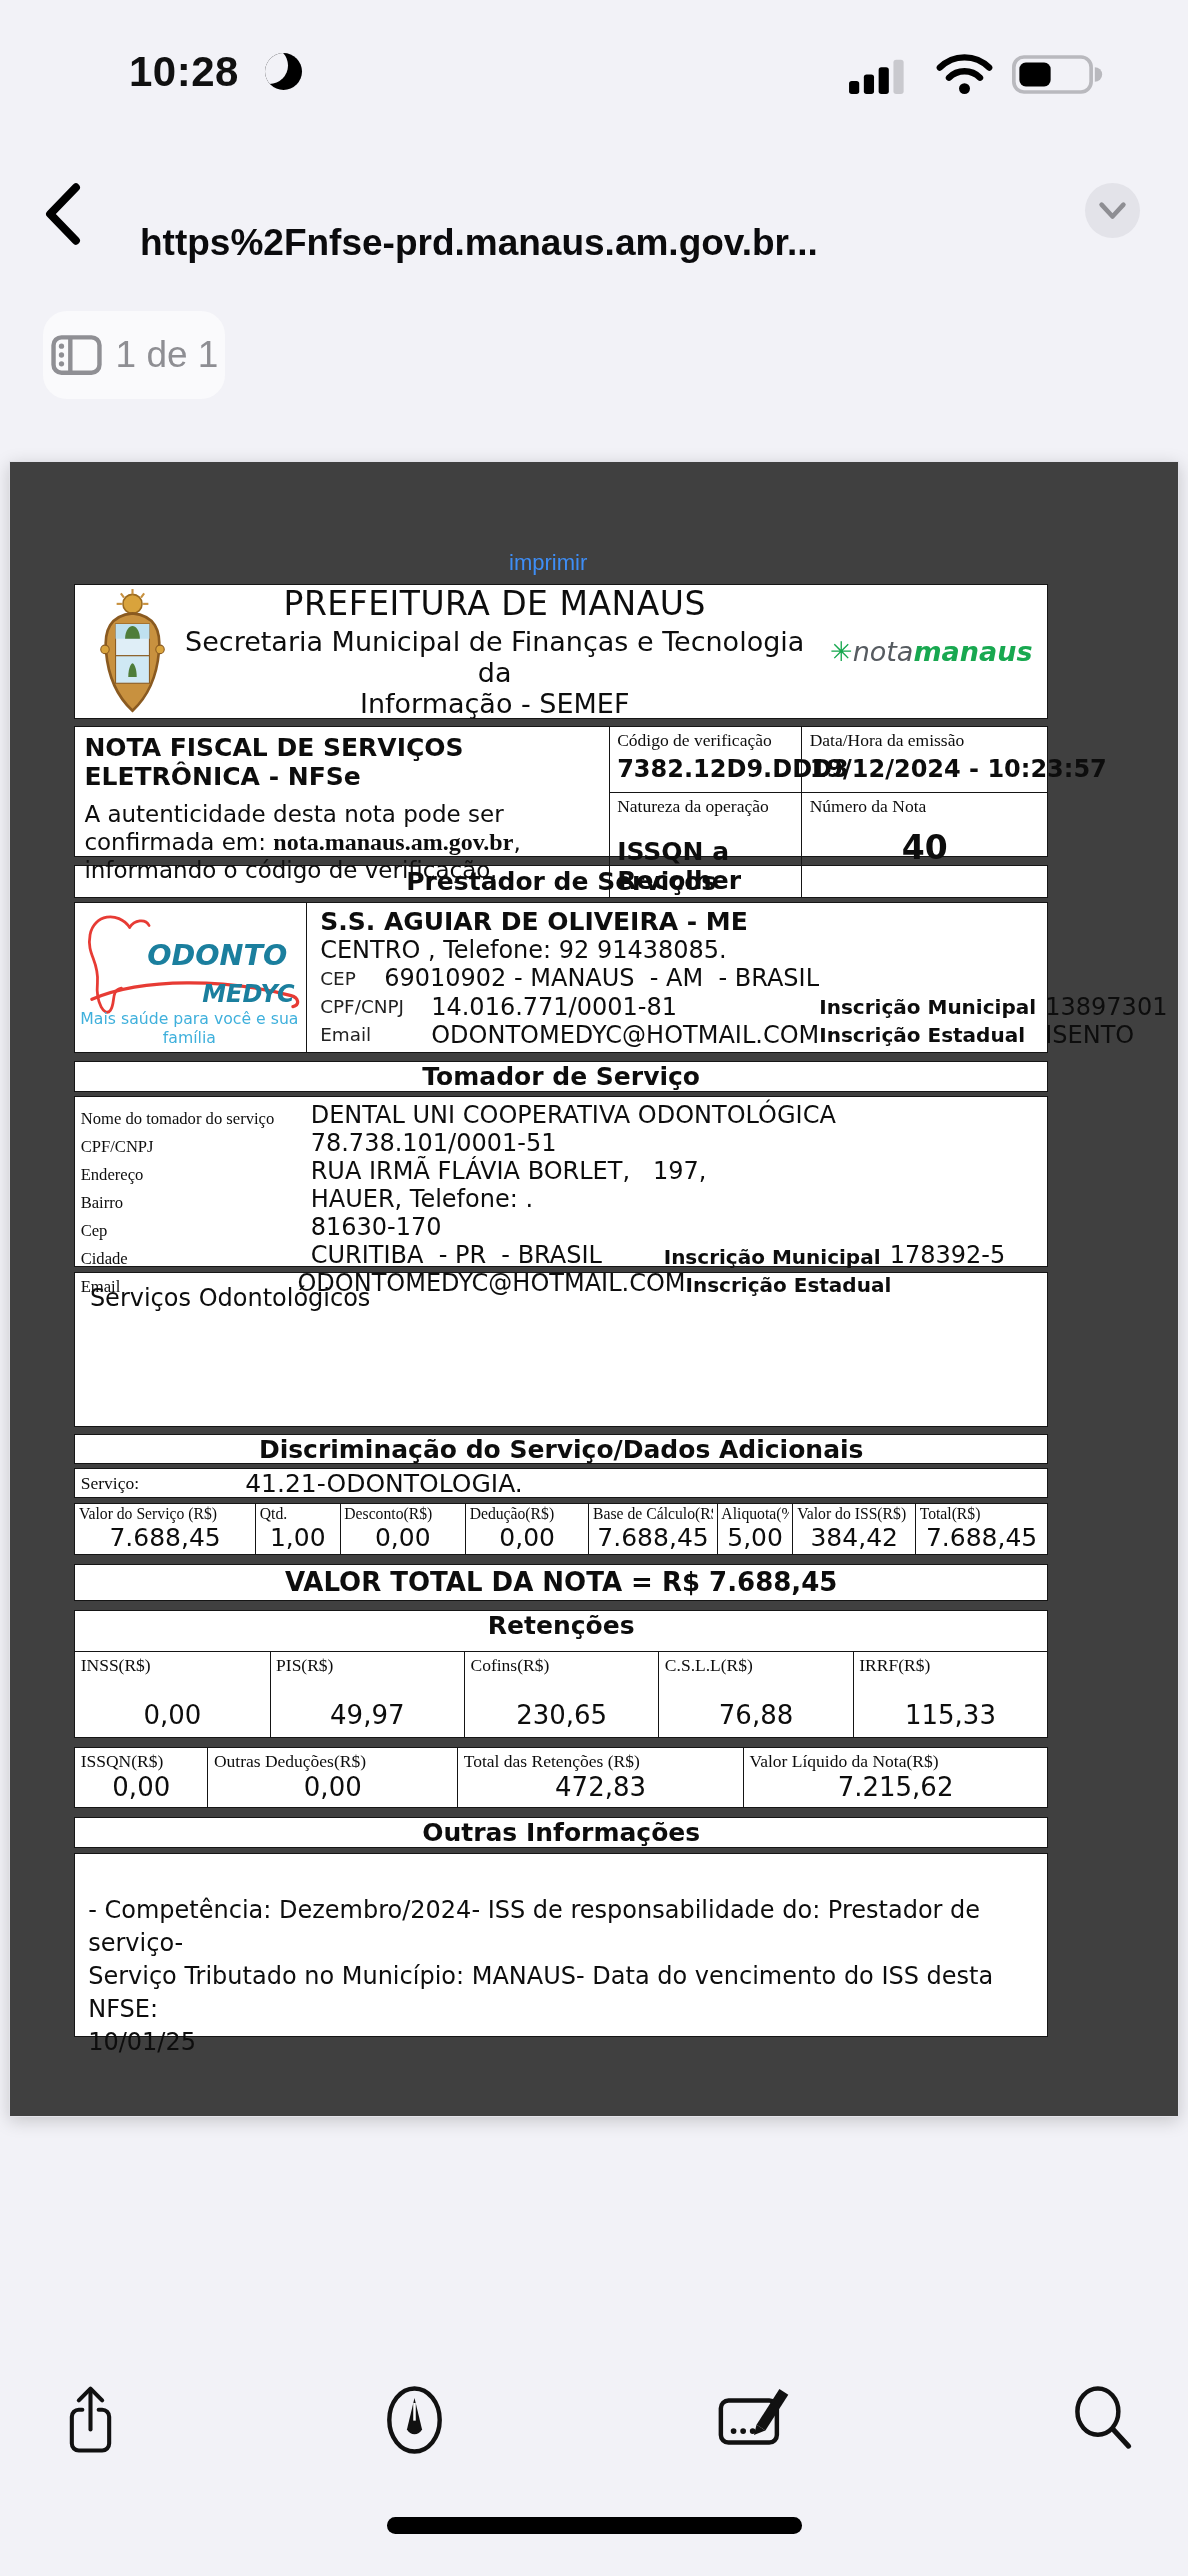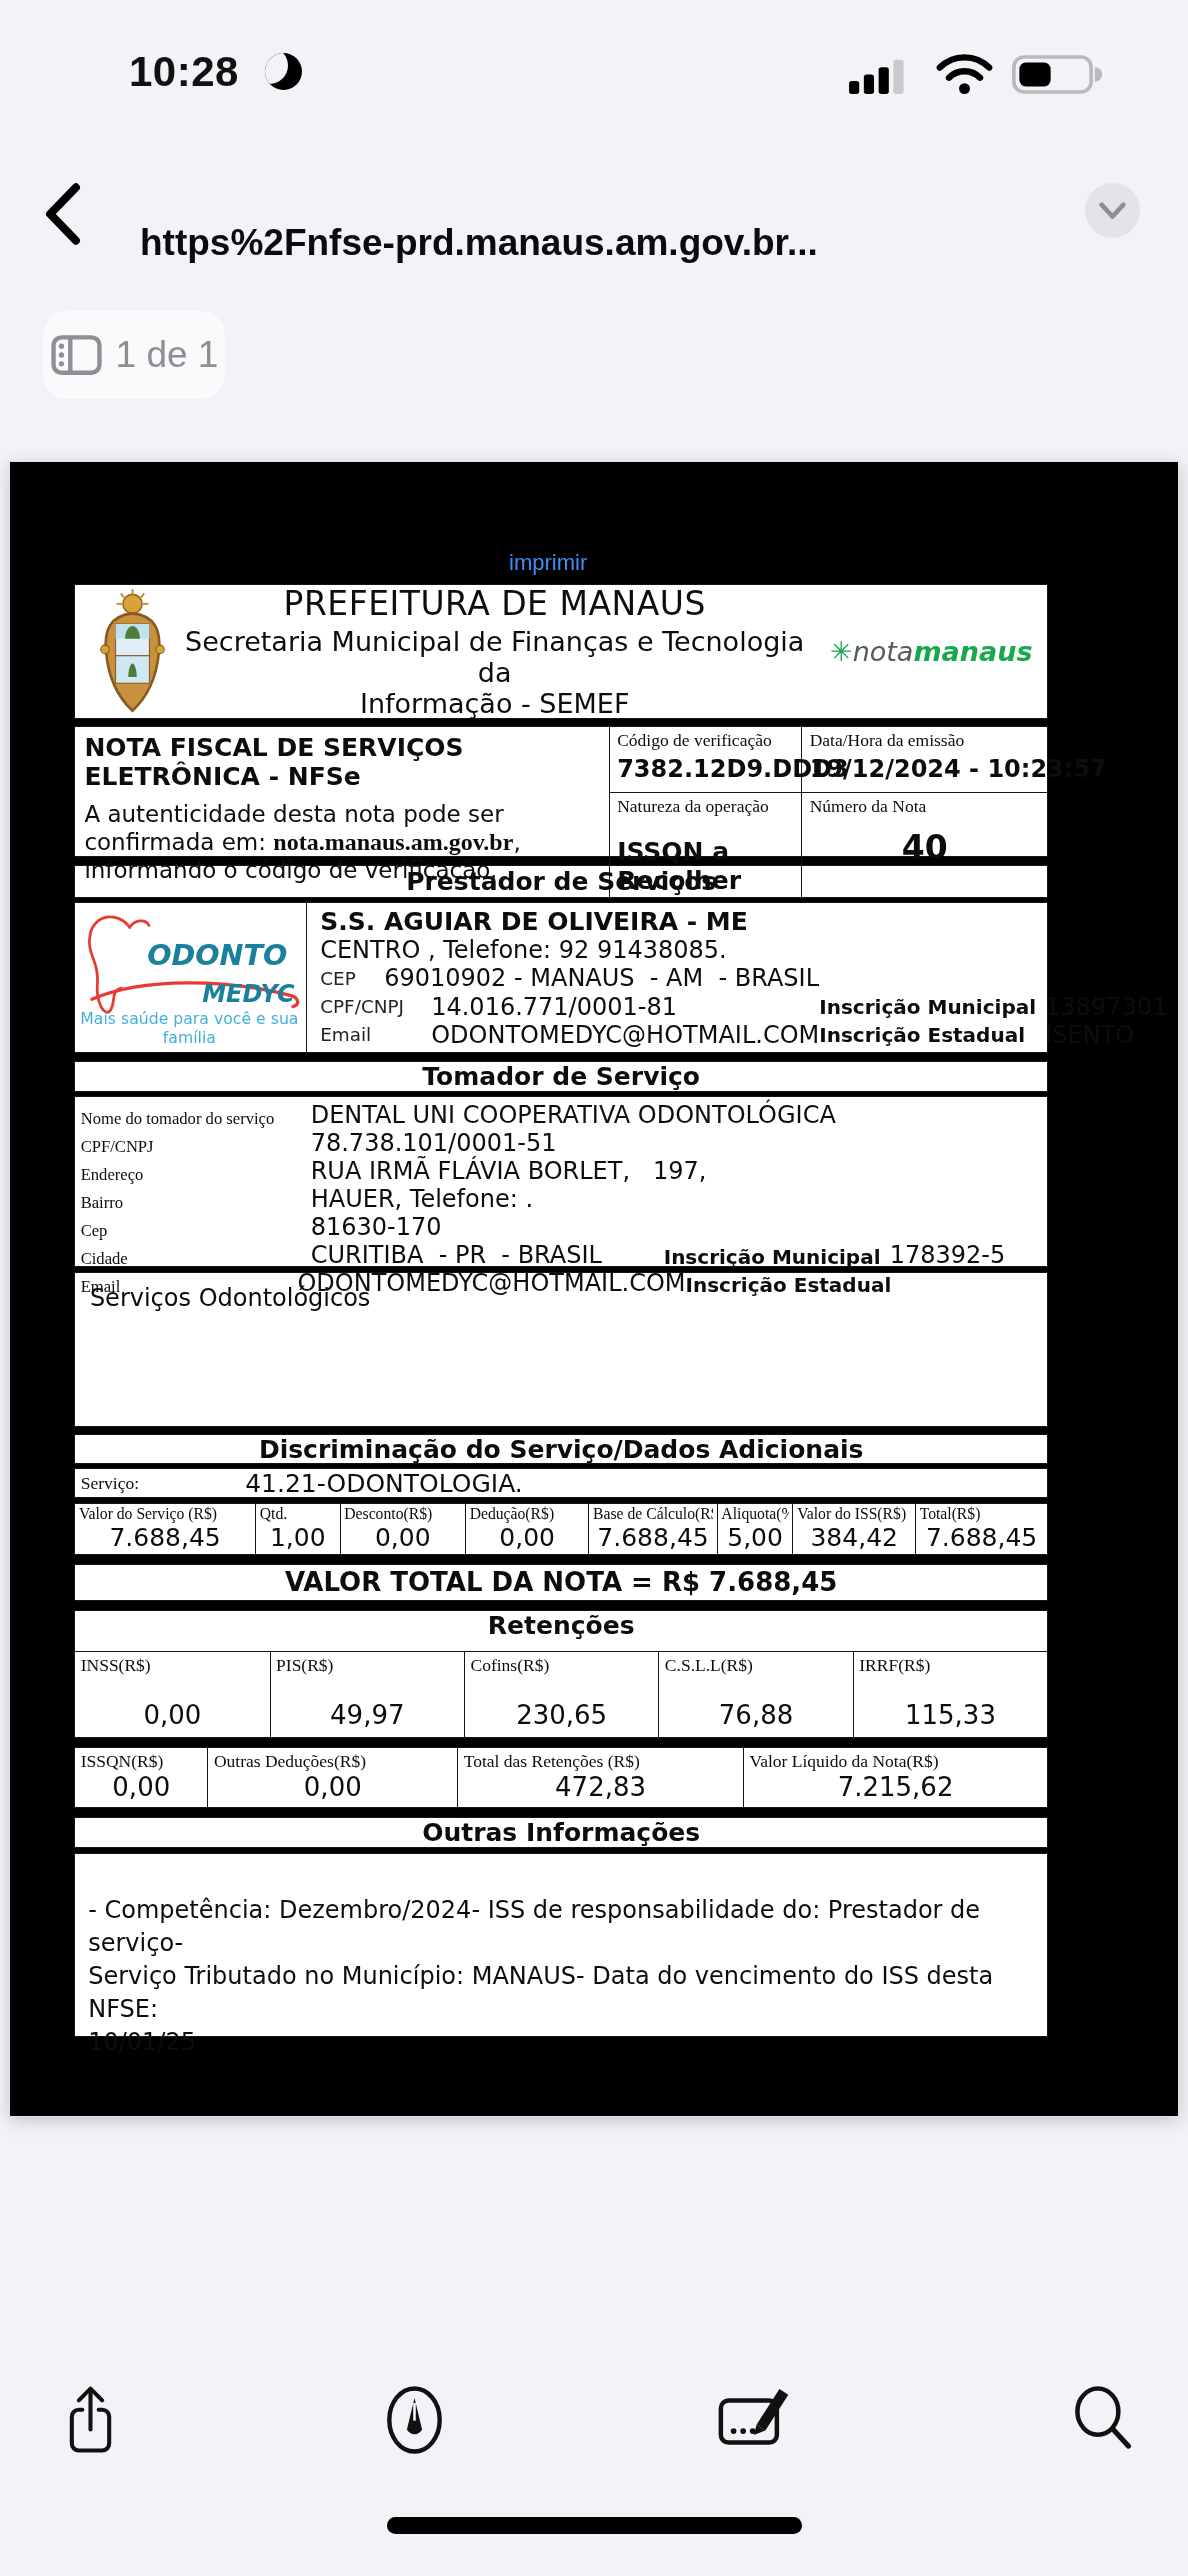--- a/index.html
+++ b/index.html
@@ -18,21 +18,21 @@
   .wifi { position:absolute; left:934px; top:53px; }
   .batt { position:absolute; left:1012px; top:55px; }
   
   .back { position:absolute; left:39px; top:182px; }
   .url { position:absolute; left:140px; top:188px; width:884px; font-size:37px; font-weight:700; color:#0b0b0d; white-space:nowrap; overflow:hidden;margin-top:34px; }
   .expand { position:absolute; left:1085px; top:183px; width:55px; height:55px; border-radius:50%; background:#e3e3e9; display:flex; align-items:center; justify-content:center; }
   
   .pill { position:absolute; left:43px; top:311px; width:182px; height:88px; border-radius:24px; background:#fafafc; display:flex; align-items:center; justify-content:center; gap:13px; }
   .pill-label { font-size:37px; color:#8e8e93; font-weight:500; }
   
-  .card { position:absolute; left:9.2px; top:461px; width:1170px; height:1656px; background:#000000;
+  .card { position:absolute; left:9.2px; top:461px; width:1170px; height:1656px; background:#404040;
           border:0.9px solid #e2e2e8; box-shadow:0 3.7px 16.6px rgba(0,0,0,.18); }
   .print-link { position:absolute; left:51px; top:88px; width:974px; text-align:center; font-size:22px; color:#3e8ef7; }
   .invoice { position:absolute; left:64px; top:122px; width:974px; font-family:"DejaVu Sans", sans-serif; color:#0d0d0d; }
   .box { border:1.8px solid #151515; background:#fff; }
   .g5{margin-top:4.6px;} .g8{margin-top:7.4px;} .g10{margin-top:9.2px;}
   .sec-title { font-size:25px; font-weight:700; text-align:center; }
   .slabel { font-family:"Liberation Serif", serif; font-size:17.5px; color:#0d0d0d; }
   .val { font-size:24px; white-space:pre; }
   .bold { font-weight:700; }
   

